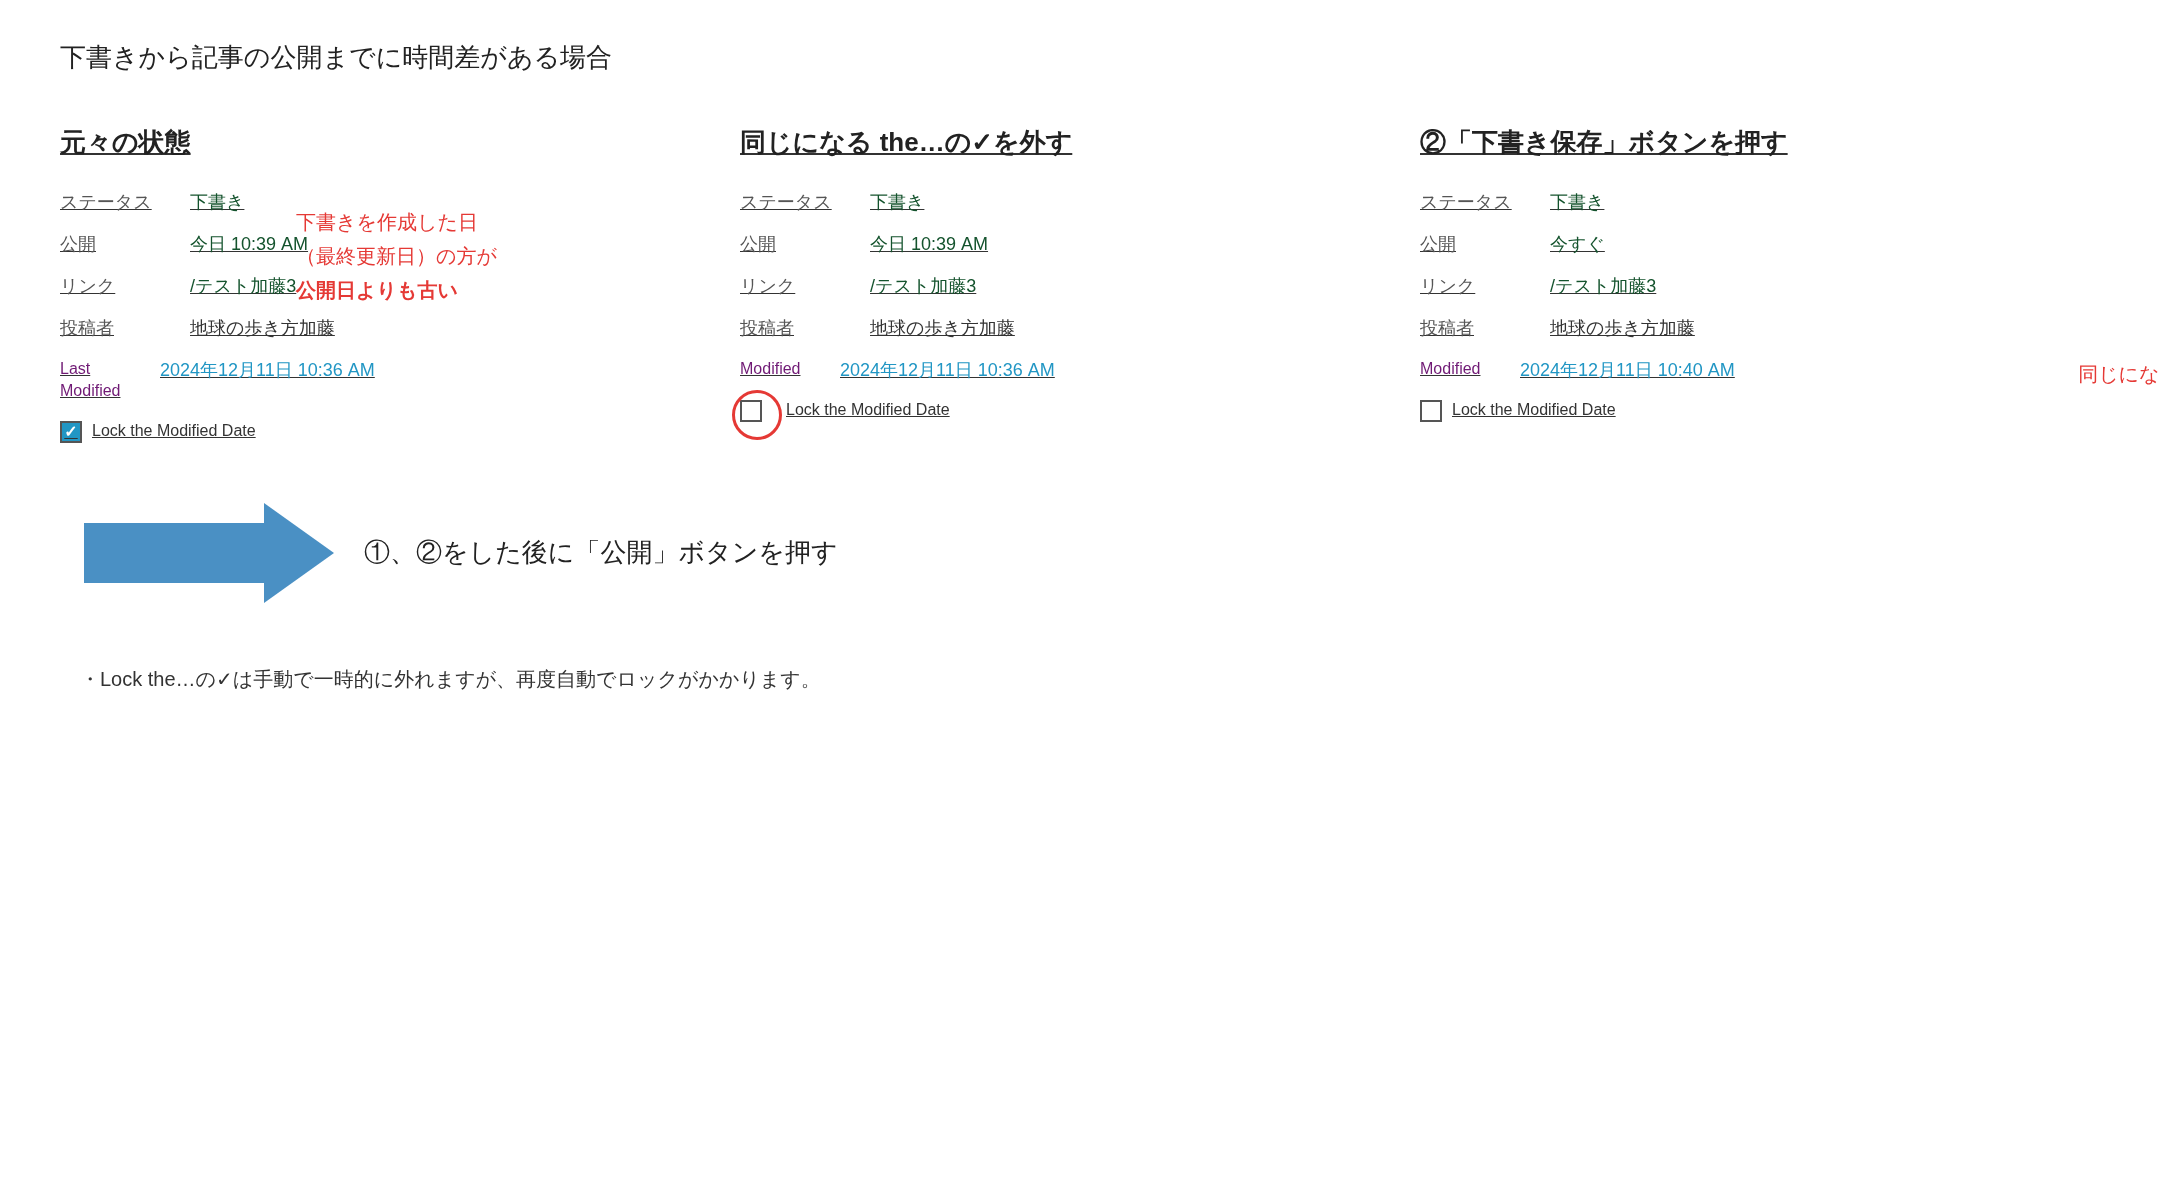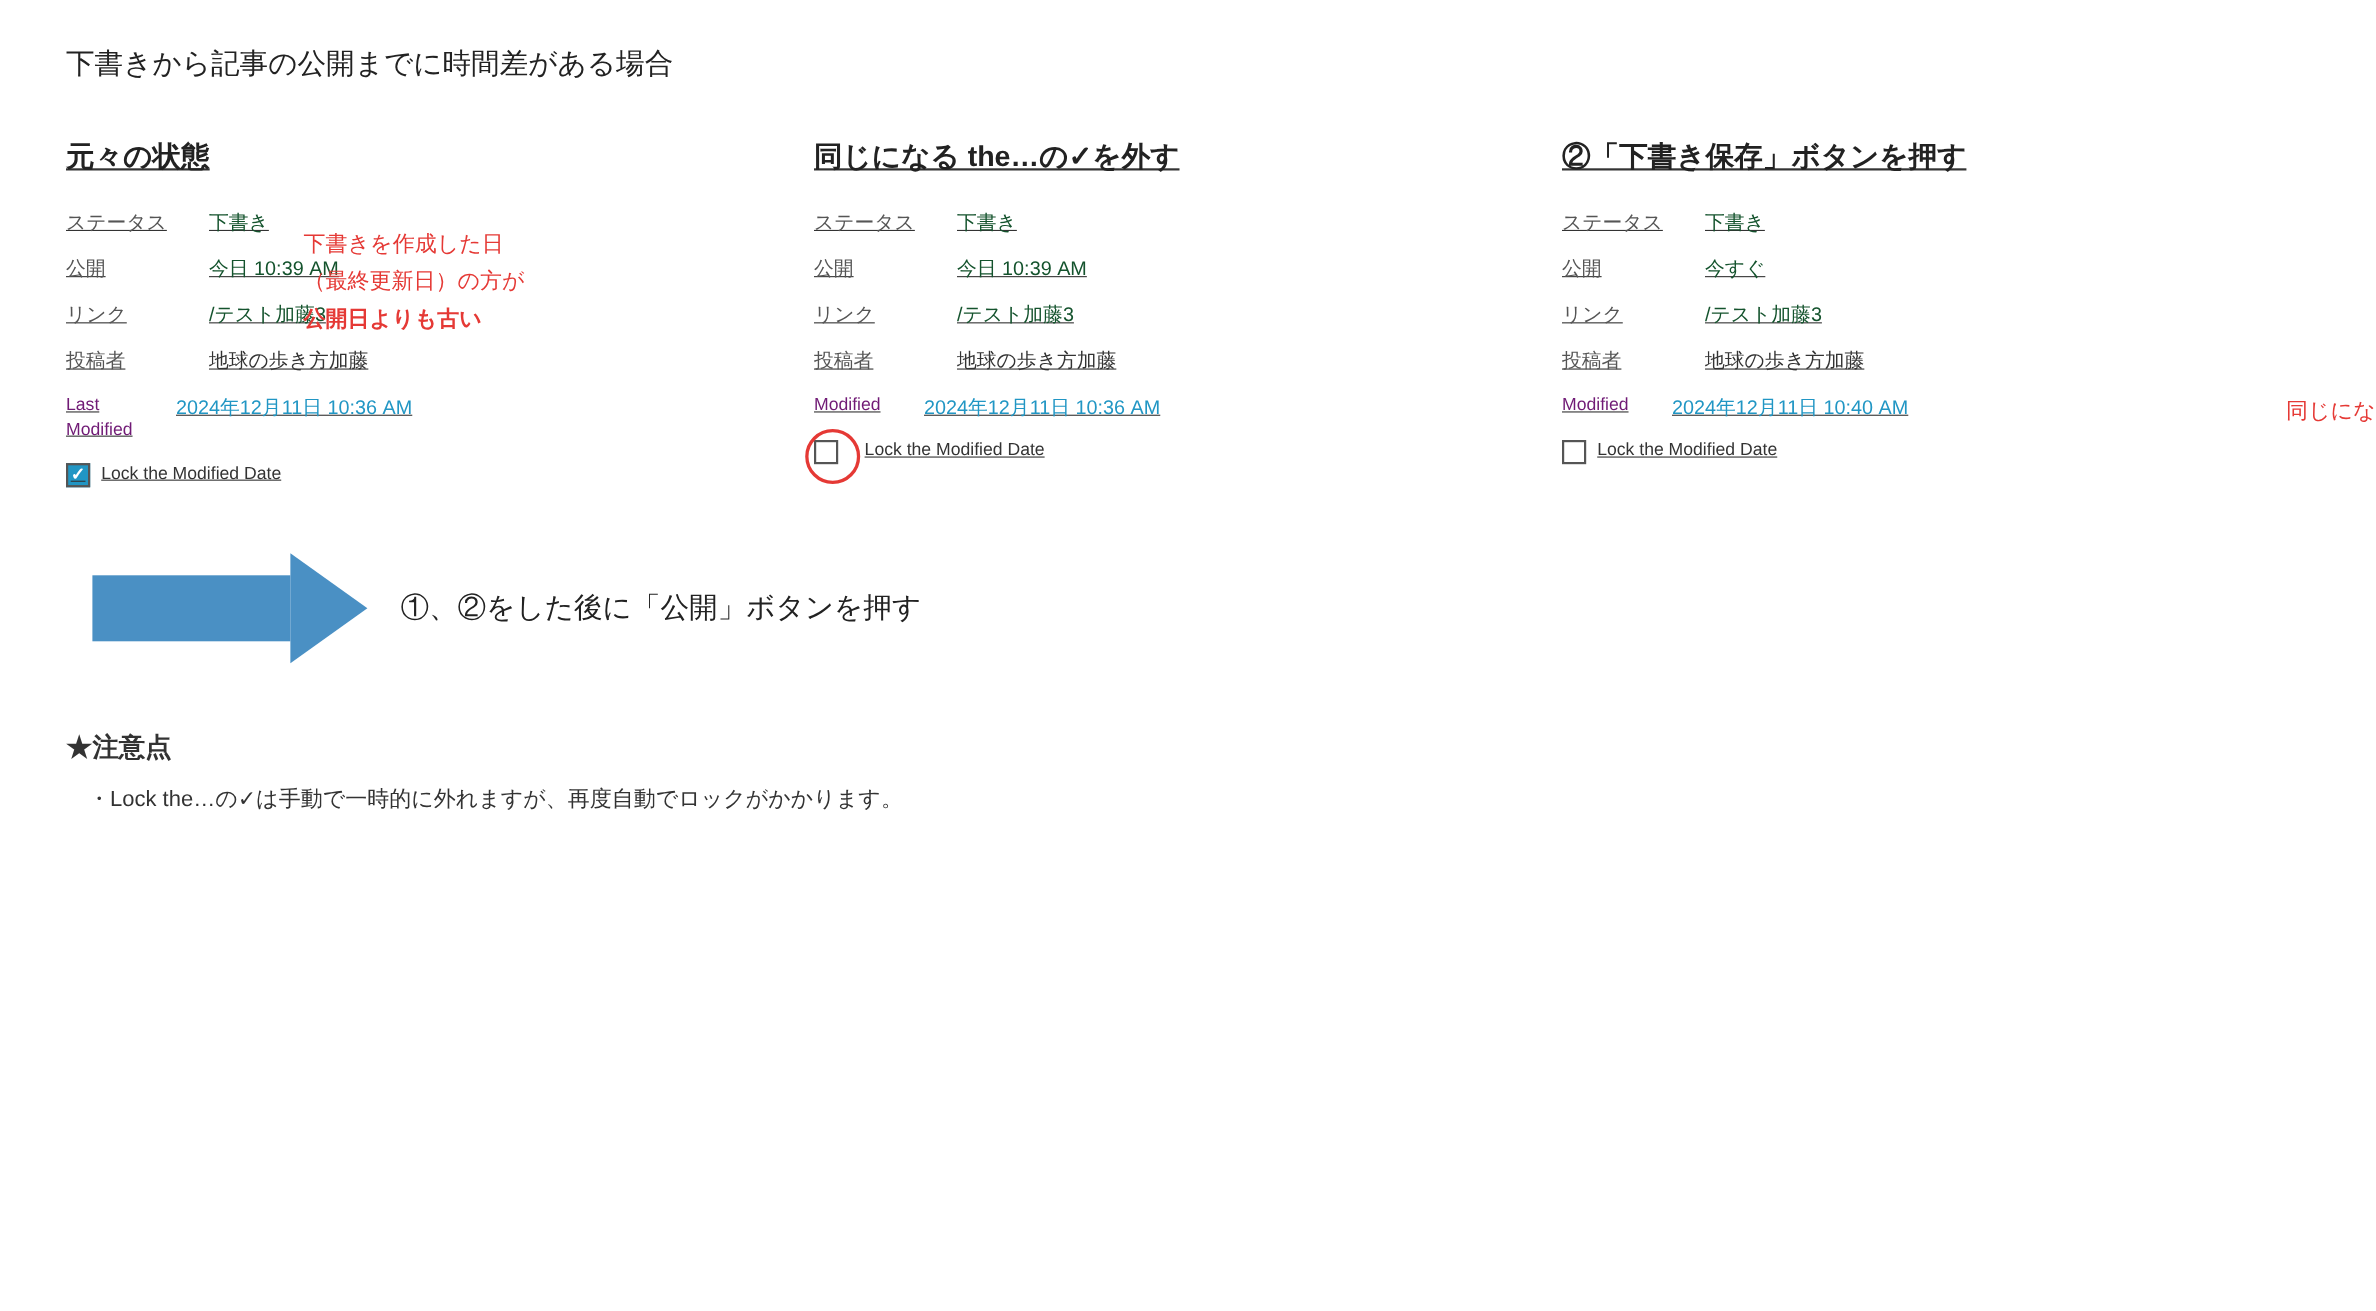--- a/index.html
+++ b/index.html
@@ -176,21 +176,21 @@
     .notes-item {
       font-size: 20px;
       color: #333;
       line-height: 1.6;
       margin-left: 20px;
     }
 
     
     .col1-annotation {
       position: absolute;
-      left: 216px;
+      left: 236px;
       top: 80px;
       font-size: 20px;
       color: #e53935;
       line-height: 1.7;
       white-space: nowrap;
     }
 
     .lm-row {
       margin-bottom: 16px;
     }
@@ -338,15 +338,14 @@
 
 <div class="arrow-section">
   <div class="arrow-shape">
     <div class="arrow-body"></div>
     <div class="arrow-head"></div>
   </div>
   <span class="arrow-text">①、②をした後に「公開」ボタンを押す</span>
 </div>
 
 <div class="notes-section">
-  <div class="notes-title">★注意点</div>
   <div class="notes-item">・Lock the…の✓は手動で一時的に外れますが、再度自動でロックがかかります。</div>
 </div>
 
 </body></html>

